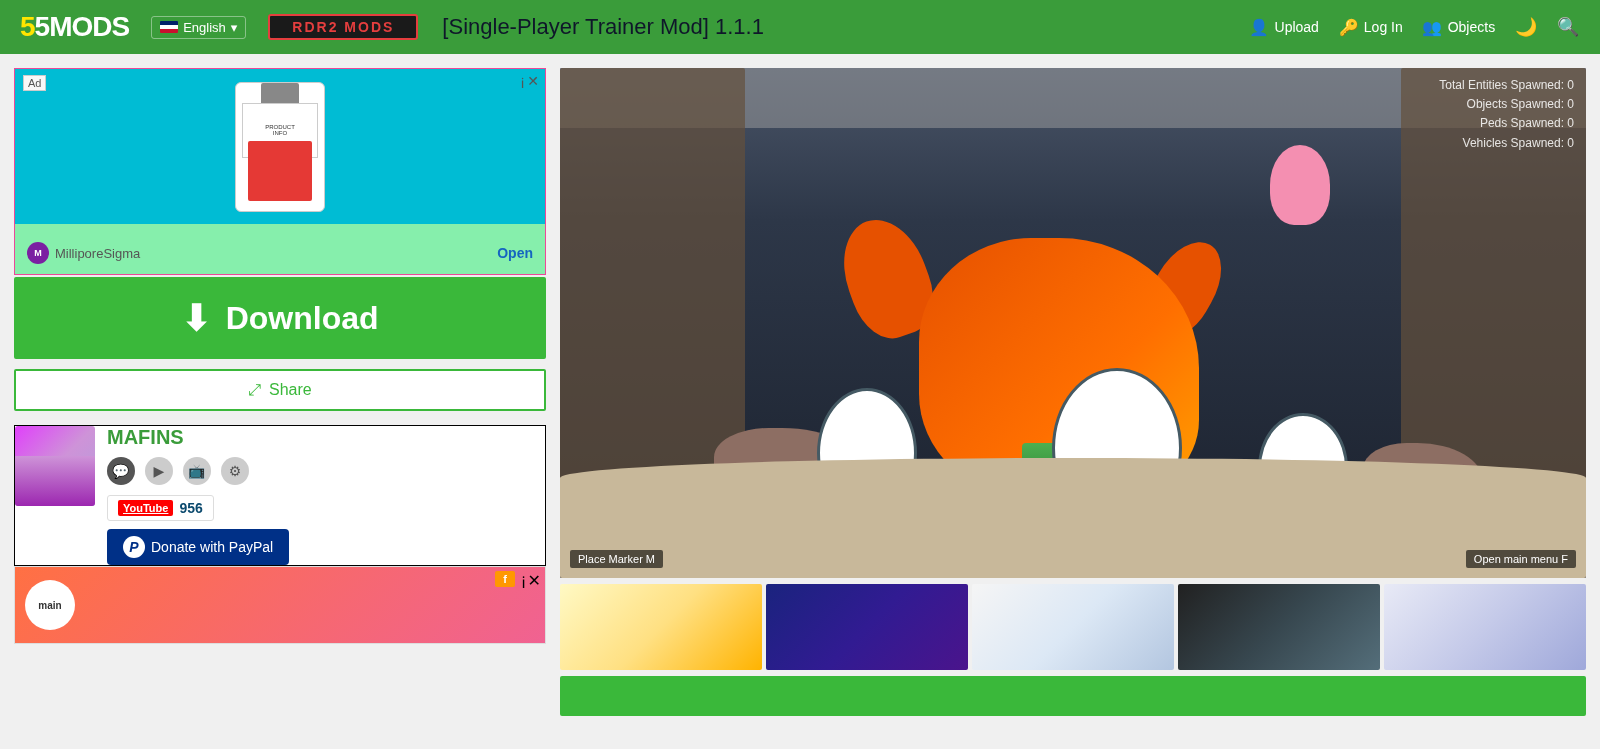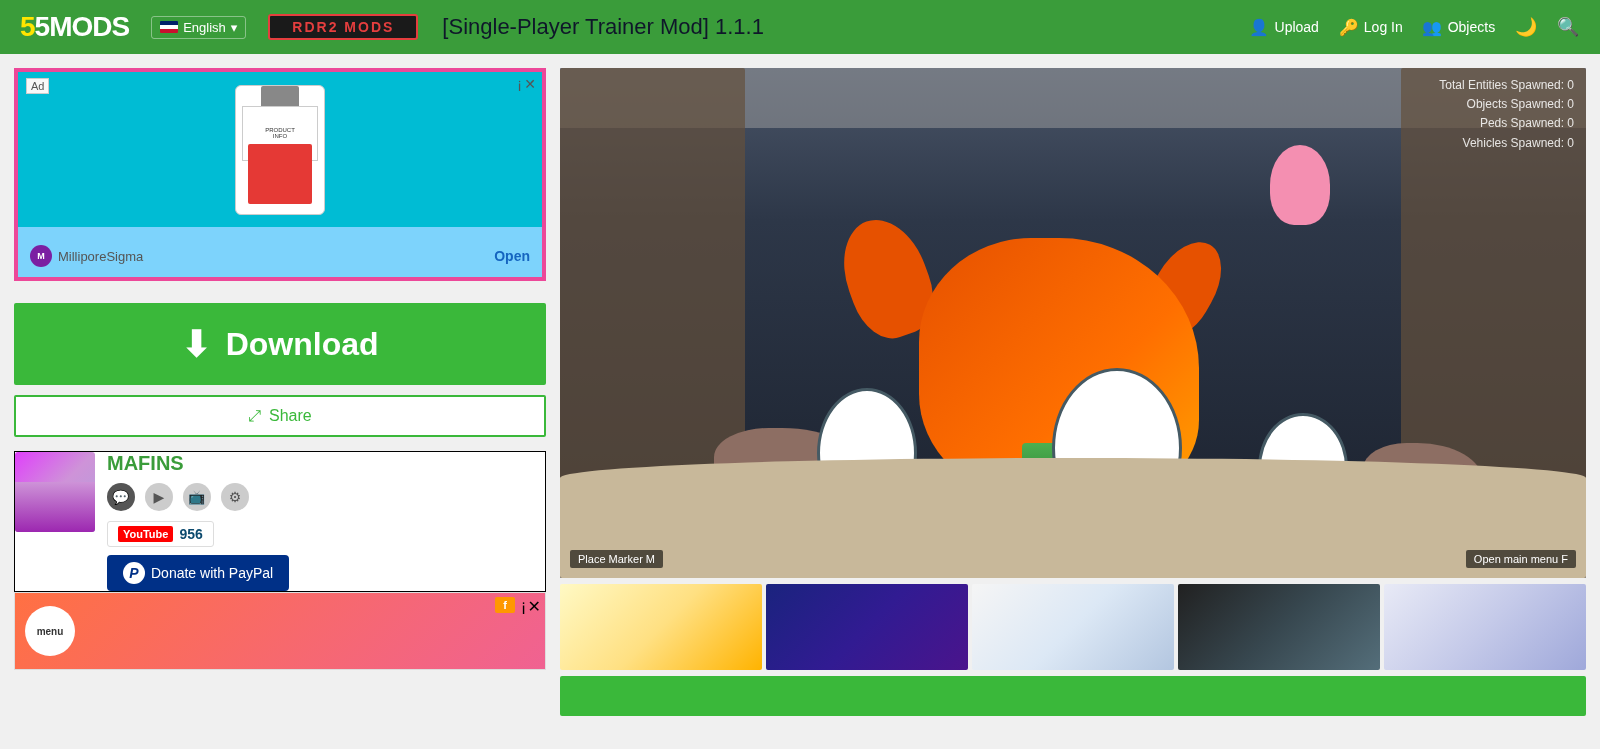--- a/index.html
+++ b/index.html
@@ -92,23 +92,23 @@
     
     .left-sidebar {
       width: 560px;
       min-width: 560px;
       padding: 14px;
       background: #f0f0f0;
     }
 
     
     .ad-container {
-      background: #7dd3fc;
-      border: 4px solid #ec4899;
-      margin-bottom: 22px;
+      background: #86efac;
+      border: 1px solid #ec4899;
+      margin-bottom: 2px;
       position: relative;
     }
     .ad-label {
       position: absolute;
       top: 6px;
       left: 8px;
       background: #f8f8f8;
       border: 1px solid #ccc;
       font-size: 11px;
       padding: 1px 4px;
@@ -311,20 +311,21 @@
       margin-bottom: 8px;
       width: fit-content;
     }
     .yt-logo {
       background: #ff0000;
       color: white;
       font-size: 11px;
       font-weight: bold;
       padding: 2px 5px;
       border-radius: 2px;
+      text-decoration: underline;
     }
     .yt-count { color: #0c4a6e; font-size: 14px; font-weight: bold; }
     .paypal-btn {
       background: #003087;
       color: white;
       border: none;
       border-radius: 4px;
       padding: 7px 16px;
       font-size: 14px;
       cursor: pointer;
@@ -642,21 +643,21 @@
         </div>
       </div>
     </div>
 
     <div class="bottom-ad">
       <div class="bottom-ad-close">
         <span>ℹ</span>
         <span>✕</span>
       </div>
       <div class="bottom-ad-bg">
-        <div class="motorola-logo">menu</div>
+        <div class="motorola-logo">main</div>
       </div>
       <div class="flipkart-badge">f</div>
     </div>
   </div>
 
   <div class="right-content">
 
     <div class="main-screenshot">
       <div class="game-scene">
         <div class="roof"></div>

